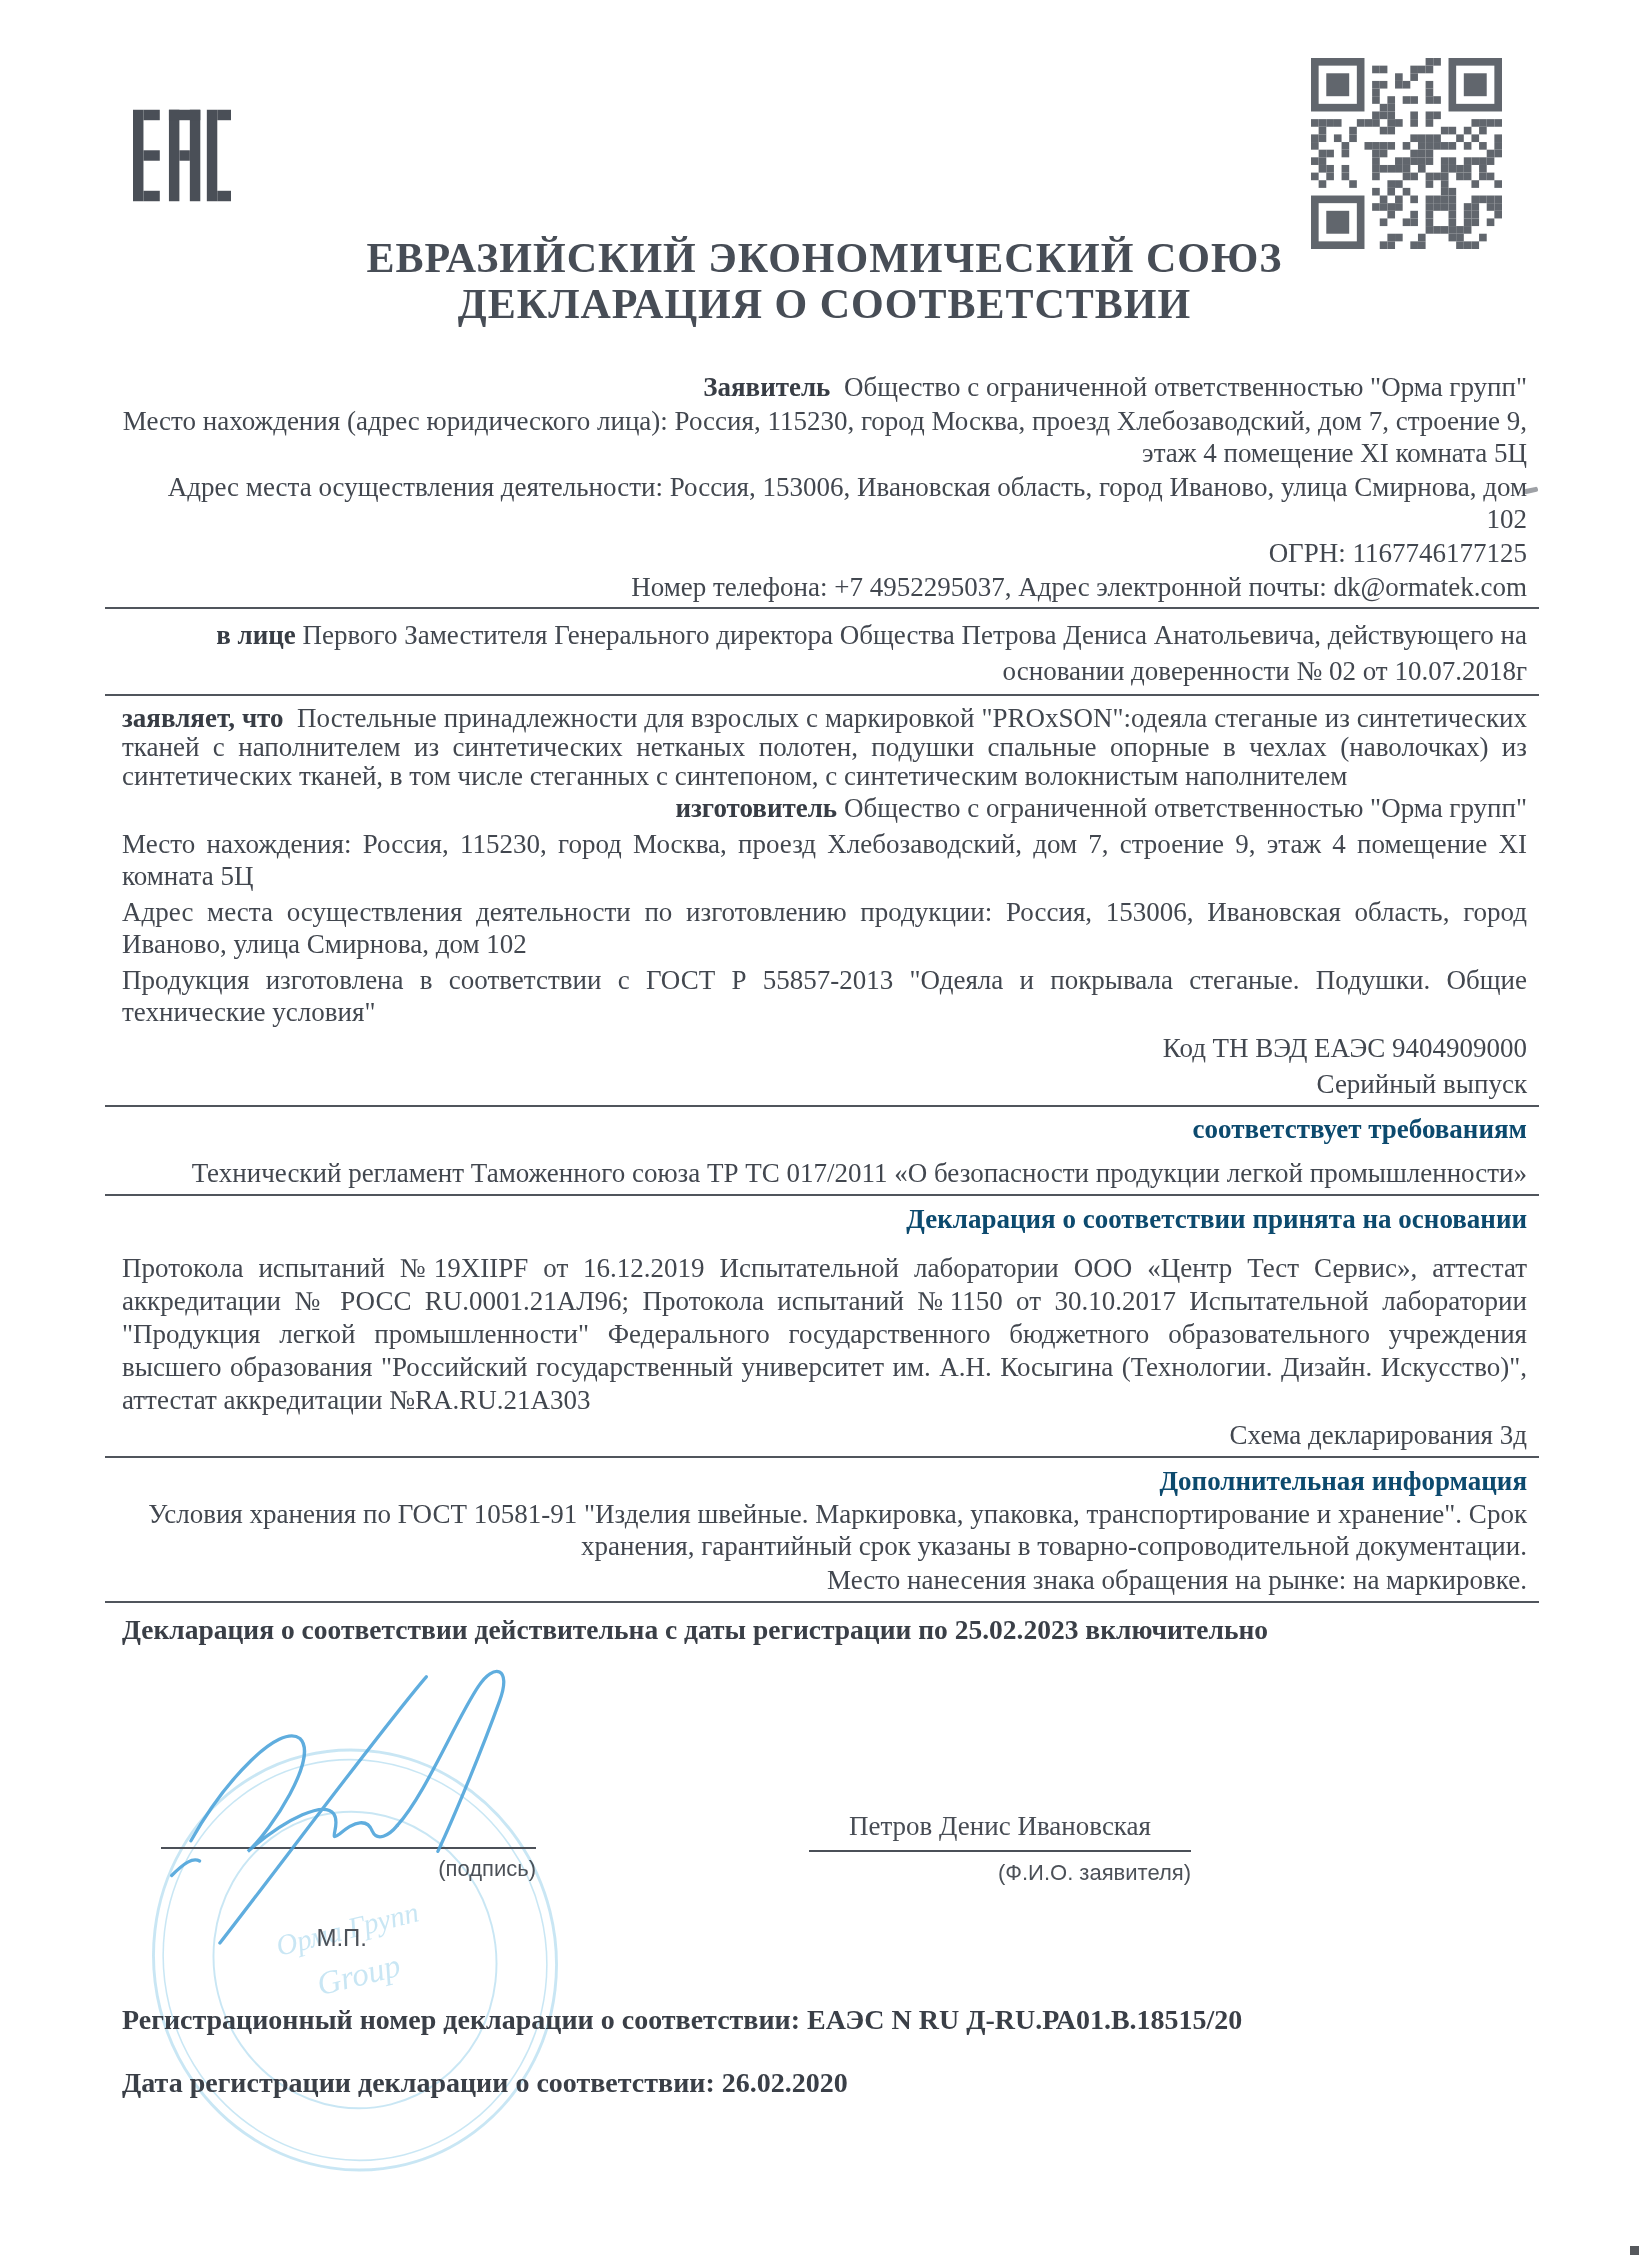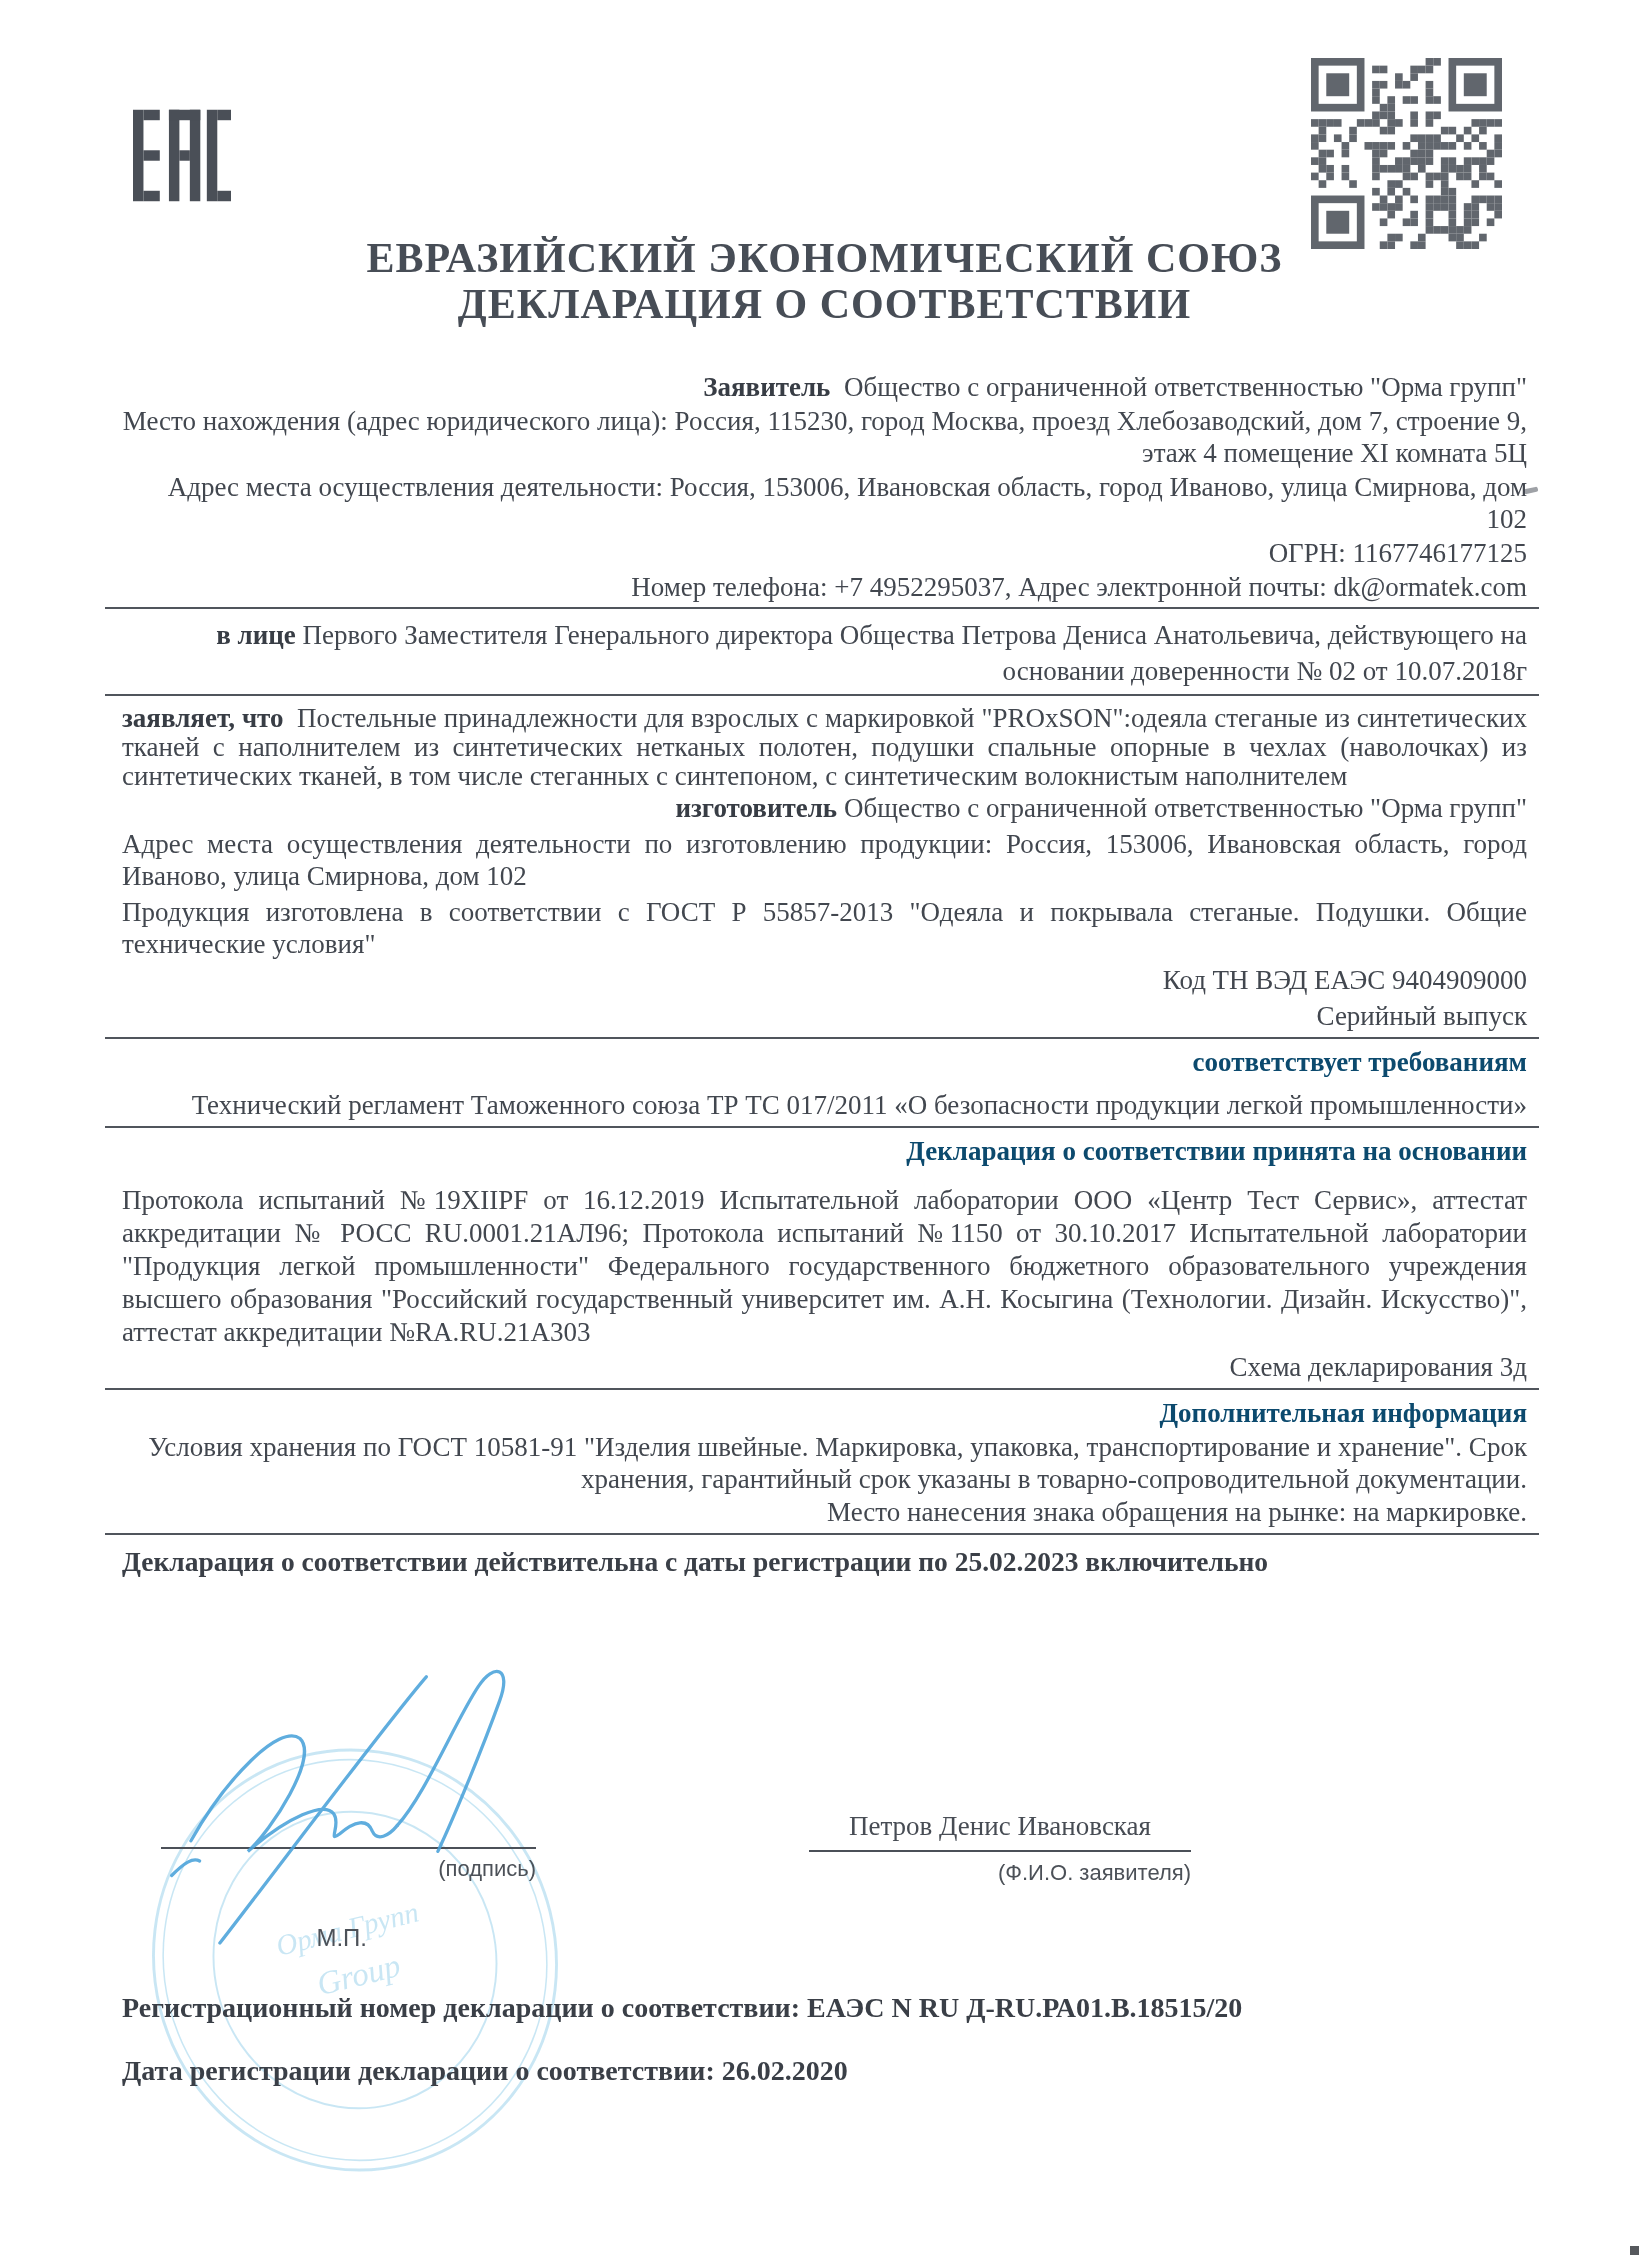--- a/index.html
+++ b/index.html
@@ -54,21 +54,21 @@
   .cap-sign{left:161px;top:1856px;width:375px;font-size:22px;}
   .cap-fio{left:809px;top:1860px;width:382px;font-size:22px;}
   .mp{left:290px;top:1924px;width:77px;font-size:24px;}
   .fio-name{
     position:absolute;left:809px;top:1811px;width:382px;text-align:center;
     font-size:27px;color:#474c54;
   }
   
   .registration{position:absolute;left:122px;top:1991px;right:114px;}
   .registration p{
-    font-size:28px;font-weight:bold;color:#3a3f47;margin:0 0 30px 0;line-height:33px;
+    font-size:28px;font-weight:bold;color:#3a3f47;margin:12px 0 30px 0;line-height:33px;
   }
   
   .stamp{position:absolute;left:128px;top:1733px;width:454px;height:454px;z-index:1;}
   .ink{position:absolute;left:135px;top:1632px;width:463px;height:406px;z-index:3;}
   .content,.sigline,.sanslabel,.fio-name,.registration{z-index:2;position-anchor:none;}
   
   .artifact-dash{position:absolute;left:1524px;top:488px;width:13.5px;height:4.8px;background:#6a6f76;border-radius:1.9px;opacity:.65;transform:rotate(-12deg);}
   .artifact-corner{position:absolute;right:1.9px;bottom:1.9px;width:8.7px;height:8.7px;background:#2c2f34;opacity:.8;}
 </style>
 </head>
@@ -336,20 +336,21 @@
 
       <hr class="rule">
 
       <p class="rep"><b>в лице</b> <span>Первого Заместителя Генерального директора Общества Петрова Дениса Анатольевича, действующего на основании доверенности № 02 от 10.07.2018г</span></p>
 
       <hr class="rule">
 
       <p class="decl just"><b class="gap">заявляет, что</b><span>Постельные принадлежности для взрослых с маркировкой "PROxSON":одеяла стеганые из синтетических тканей с наполнителем из синтетических нетканых полотен, подушки спальные опорные в чехлах (наволочках) из синтетических тканей, в том числе стеганных с синтепоном, с синтетическим волокнистым наполнителем</span></p>
 
       <p class="mfr"><b>изготовитель</b> <span>Общество с ограниченной ответственностью "Орма групп"</span></p>
+      <p class="mfr just">Место нахождения: Россия, 115230, город Москва, проезд Хлебозаводский, дом 7, строение 9, этаж 4 помещение XI комната 5Ц</p>
       <p class="mfr just">Адрес места осуществления деятельности по изготовлению продукции: Россия, 153006, Ивановская область, город Иваново, улица Смирнова, дом 102</p>
       <p class="mfr just">Продукция изготовлена в соответствии с ГОСТ Р 55857-2013 "Одеяла и покрывала стеганые. Подушки. Общие технические условия"</p>
       <p class="mfr">Код ТН ВЭД ЕАЭС 9404909000</p>
       <p class="mfr">Серийный выпуск</p>
 
       <hr class="rule">
 
       <p class="heading">соответствует требованиям</p>
       <p class="mt12">Технический регламент Таможенного союза ТР ТС 017/2011 «О безопасности продукции легкой промышленности»</p>
 

